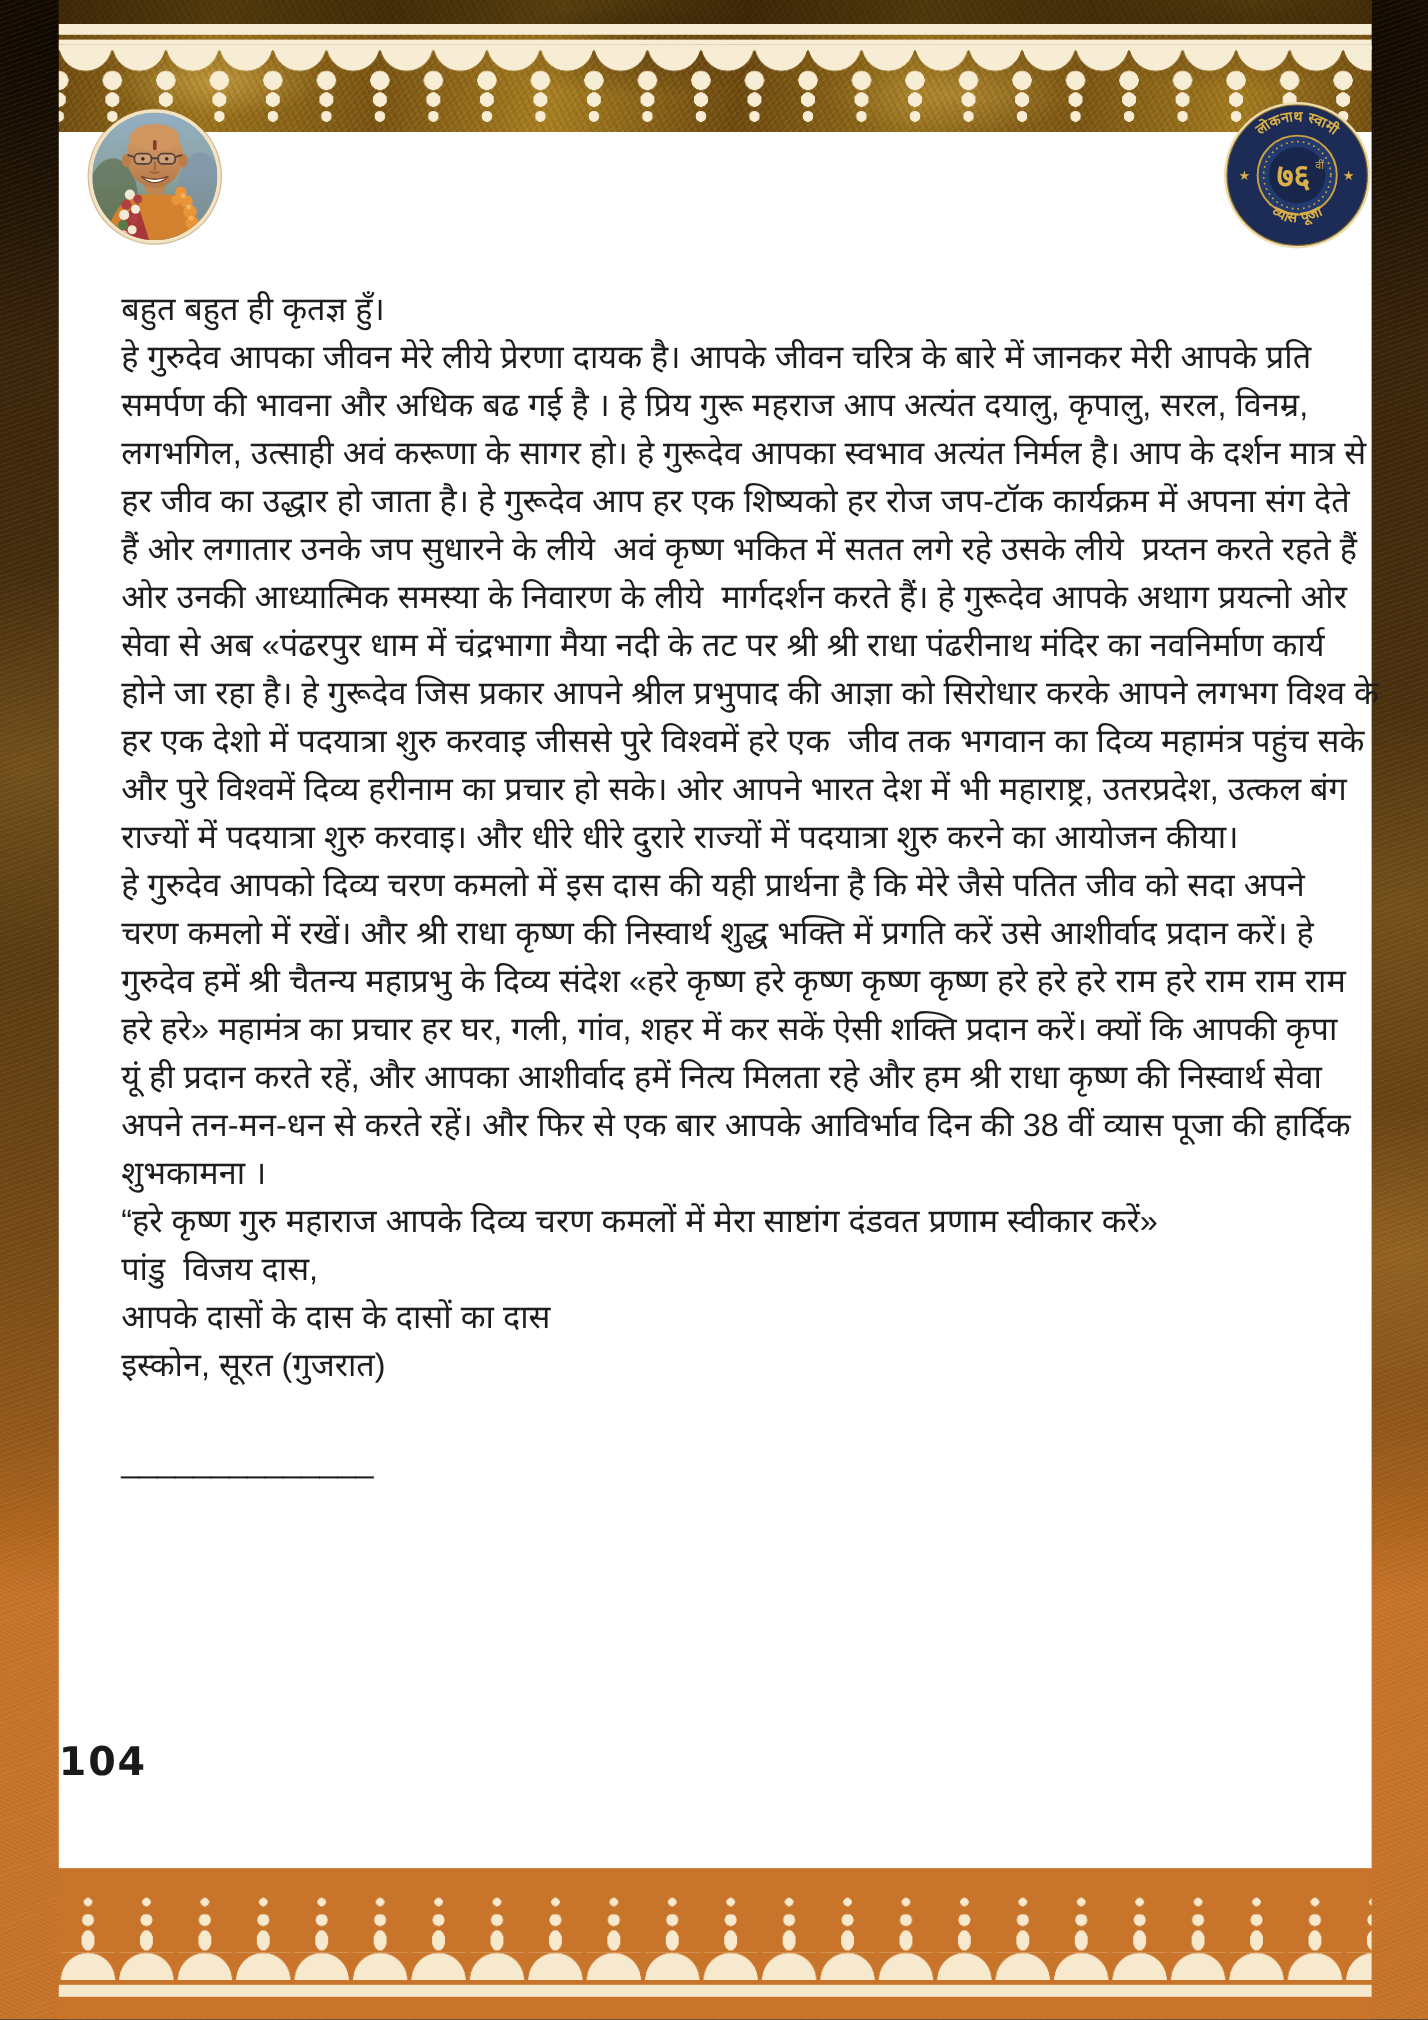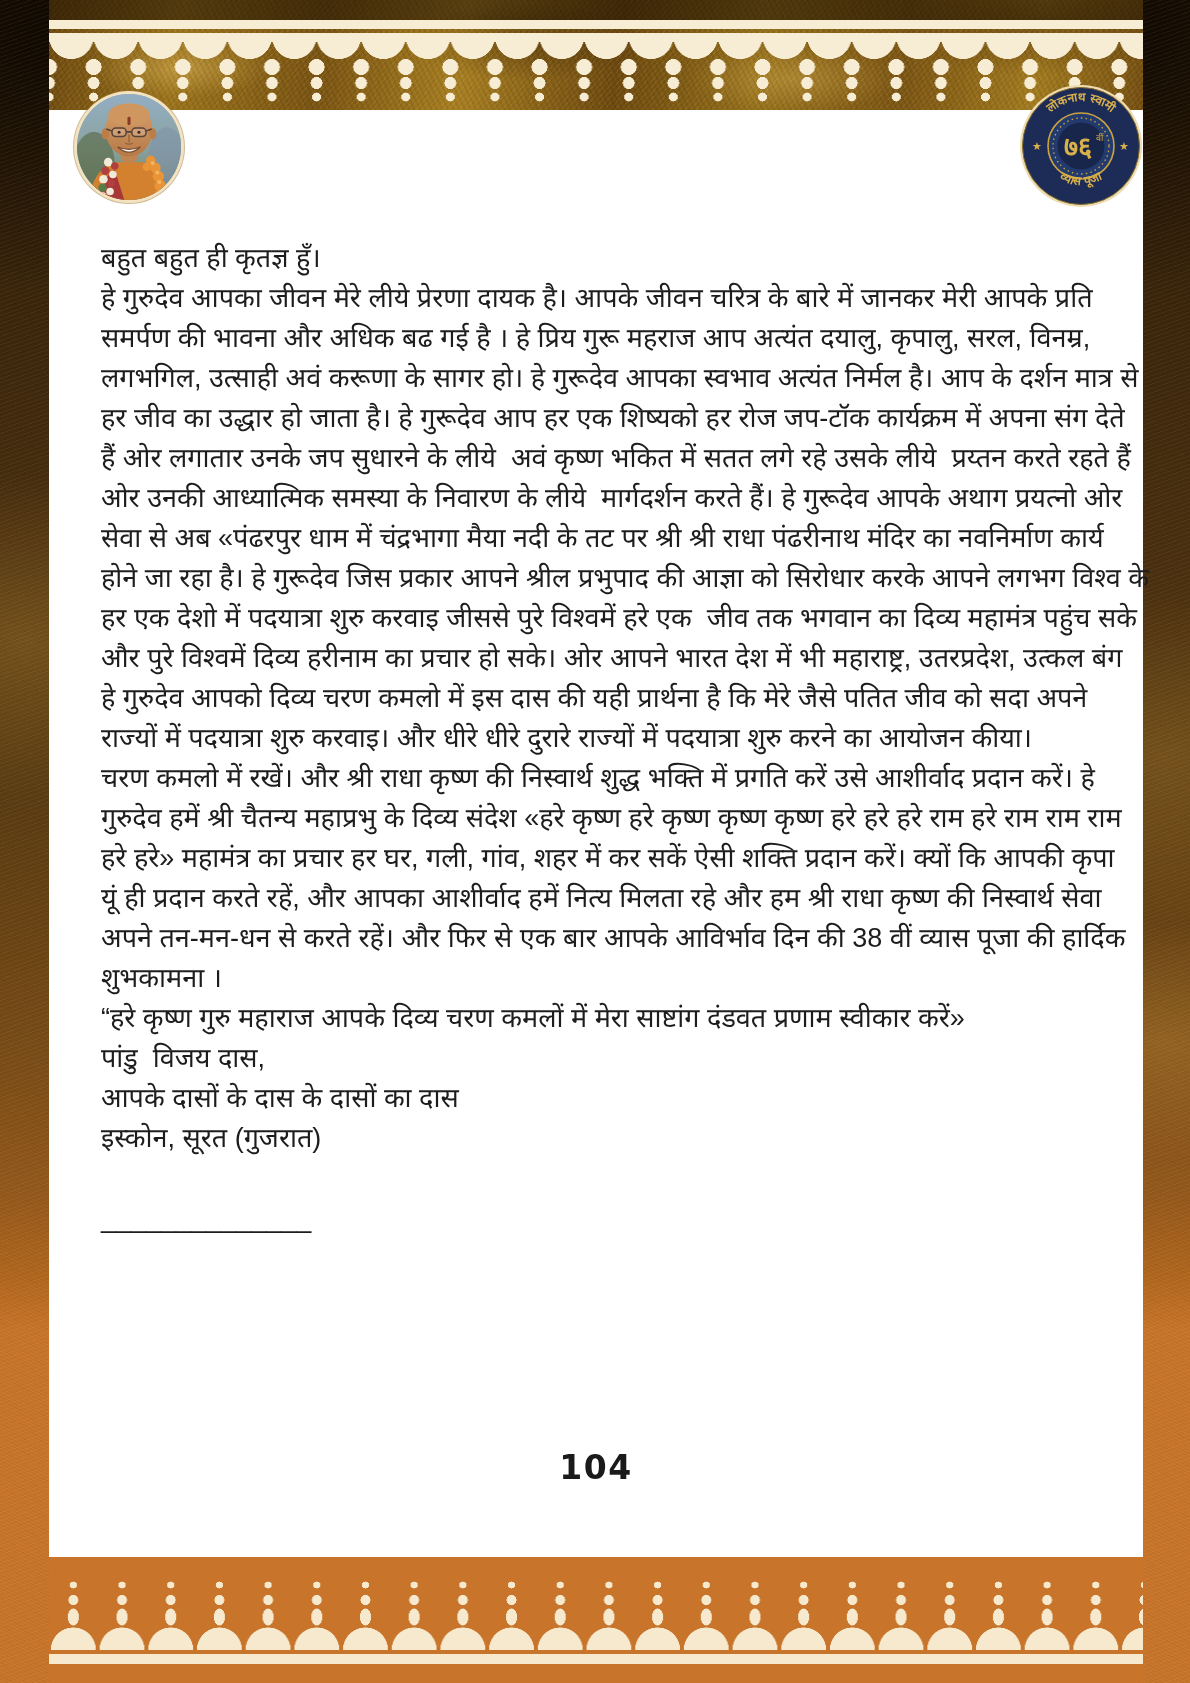--- a/index.html
+++ b/index.html
@@ -52,21 +52,21 @@
     background-position:0 0, 0 0, 22.3px 0, 22.3px 0, 22.3px 0;
     background-repeat:repeat-x;
   }
 
   
   .panel { position:absolute; left:49px; top:110px; width:1094px; height:1447px; background:#ffffff; }
 
   .letter { position:absolute; left:85px; top:238px; width:1065px; color:#1d1d1d;margin-left:16px; }
   .tline { height:40px; line-height:40px; font-size:27px; white-space:pre; letter-spacing:0; }
 
-  .page-number { position:absolute; left:49px; top:1448px; width:1094px; text-align:center;
+  .page-number { position:absolute; left:49px; top:1448px; width:1094px; text-align:left;
     font-family:"DejaVu Sans","Liberation Sans",sans-serif;
     font-size:33px; font-weight:bold; letter-spacing:1.5px; color:#1a1a1a; }
 
   
   .bottom-band { position:absolute; left:49px; top:1557px; width:1094px; height:126px; background:#c8752b; }
   .bottom-band .dots {
     position:absolute; left:0; top:0; width:100%; height:70px;
     background-image:
       radial-gradient(circle 3.5px at 50% 28px, #f6e9cd 97%, rgba(0,0,0,0) 103%),
       radial-gradient(circle 5px   at 50% 43px, #f6e9cd 97%, rgba(0,0,0,0) 103%),
@@ -109,22 +109,22 @@
       <div class="tline">हे गुरुदेव आपका जीवन मेरे लीये प्रेरणा दायक है। आपके जीवन चरित्र के बारे में जानकर मेरी आपके प्रति</div>
       <div class="tline">समर्पण की भावना और अधिक बढ गई है । हे प्रिय गुरू महराज आप अत्यंत दयालु, कृपालु, सरल, विनम्र,</div>
       <div class="tline">लगभगिल, उत्साही अवं करूणा के सागर हो। हे गुरूदेव आपका स्वभाव अत्यंत निर्मल है। आप के दर्शन मात्र से</div>
       <div class="tline">हर जीव का उद्धार हो जाता है। हे गुरूदेव आप हर एक शिष्यको हर रोज जप-टॉक कार्यक्रम में अपना संग देते</div>
       <div class="tline">हैं ओर लगातार उनके जप सुधारने के लीये  अवं कृष्ण भकित में सतत लगे रहे उसके लीये  प्रय्तन करते रहते हैं</div>
       <div class="tline">ओर उनकी आध्यात्मिक समस्या के निवारण के लीये  मार्गदर्शन करते हैं। हे गुरूदेव आपके अथाग प्रयत्नो ओर</div>
       <div class="tline">सेवा से अब «पंढरपुर धाम में चंद्रभागा मैया नदी के तट पर श्री श्री राधा पंढरीनाथ मंदिर का नवनिर्माण कार्य</div>
       <div class="tline">होने जा रहा है। हे गुरूदेव जिस प्रकार आपने श्रील प्रभुपाद की आज्ञा को सिरोधार करके आपने लगभग विश्व के</div>
       <div class="tline">हर एक देशो में पदयात्रा शुरु करवाइ जीससे पुरे विश्वमें हरे एक  जीव तक भगवान का दिव्य महामंत्र पहुंच सके</div>
       <div class="tline">और पुरे विश्वमें दिव्य हरीनाम का प्रचार हो सके। ओर आपने भारत देश में भी महाराष्ट्र, उतरप्रदेश, उत्कल बंग</div>
+      <div class="tline">राज्यों में पदयात्रा शुरु करवाइ। और धीरे धीरे दुरारे राज्यों में पदयात्रा शुरु करने का आयोजन कीया।</div>
       <div class="tline">हे गुरुदेव आपको दिव्य चरण कमलो में इस दास की यही प्रार्थना है कि मेरे जैसे पतित जीव को सदा अपने</div>
-      <div class="tline">राज्यों में पदयात्रा शुरु करवाइ। और धीरे धीरे दुरारे राज्यों में पदयात्रा शुरु करने का आयोजन कीया।</div>
       <div class="tline">चरण कमलो में रखें। और श्री राधा कृष्ण की निस्वार्थ शुद्ध भक्ति में प्रगति करें उसे आशीर्वाद प्रदान करें। हे</div>
       <div class="tline">गुरुदेव हमें श्री चैतन्य महाप्रभु के दिव्य संदेश «हरे कृष्ण हरे कृष्ण कृष्ण कृष्ण हरे हरे हरे राम हरे राम राम राम</div>
       <div class="tline">हरे हरे» महामंत्र का प्रचार हर घर, गली, गांव, शहर में कर सकें ऐसी शक्ति प्रदान करें। क्यों कि आपकी कृपा</div>
       <div class="tline">यूं ही प्रदान करते रहें, और आपका आशीर्वाद हमें नित्य मिलता रहे और हम श्री राधा कृष्ण की निस्वार्थ सेवा</div>
       <div class="tline">अपने तन-मन-धन से करते रहें। और फिर से एक बार आपके आविर्भाव दिन की 38 वीं व्यास पूजा की हार्दिक</div>
       <div class="tline">शुभकामना ।</div>
       <div class="tline">“हरे कृष्ण गुरु महाराज आपके दिव्य चरण कमलों में मेरा साष्टांग दंडवत प्रणाम स्वीकार करें»</div>
       <div class="tline">पांडु  विजय दास,</div>
       <div class="tline">आपके दासों के दास के दासों का दास</div>
       <div class="tline">इस्कोन, सूरत (गुजरात)</div>

